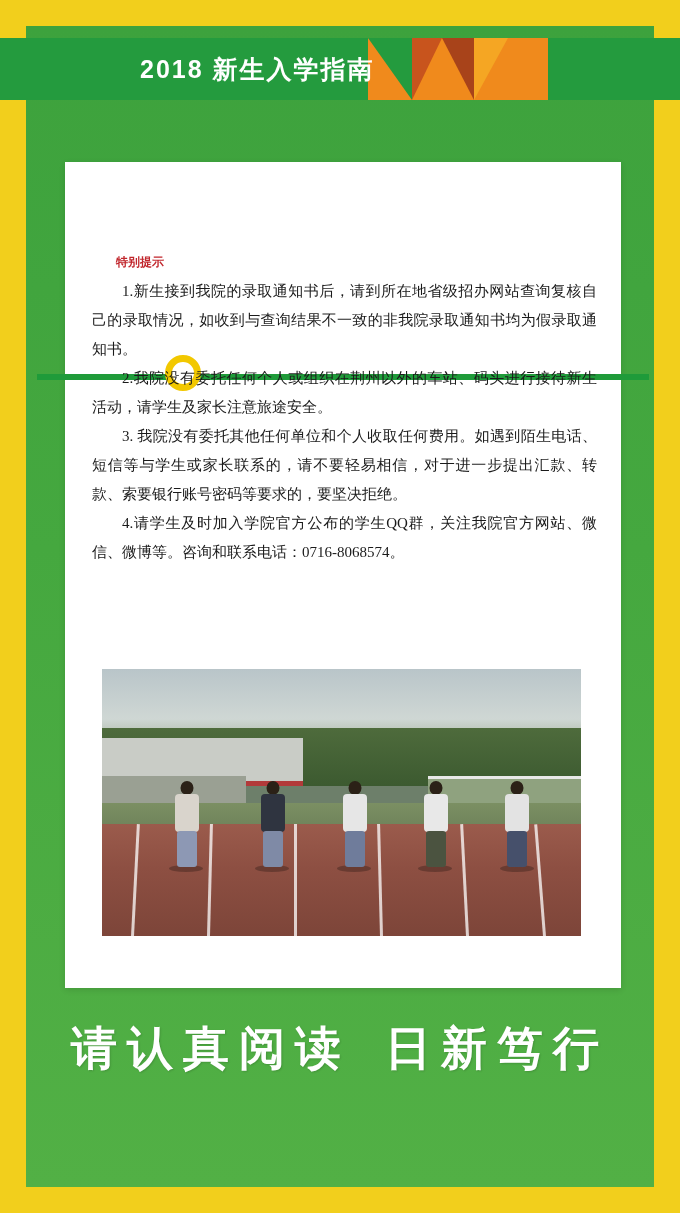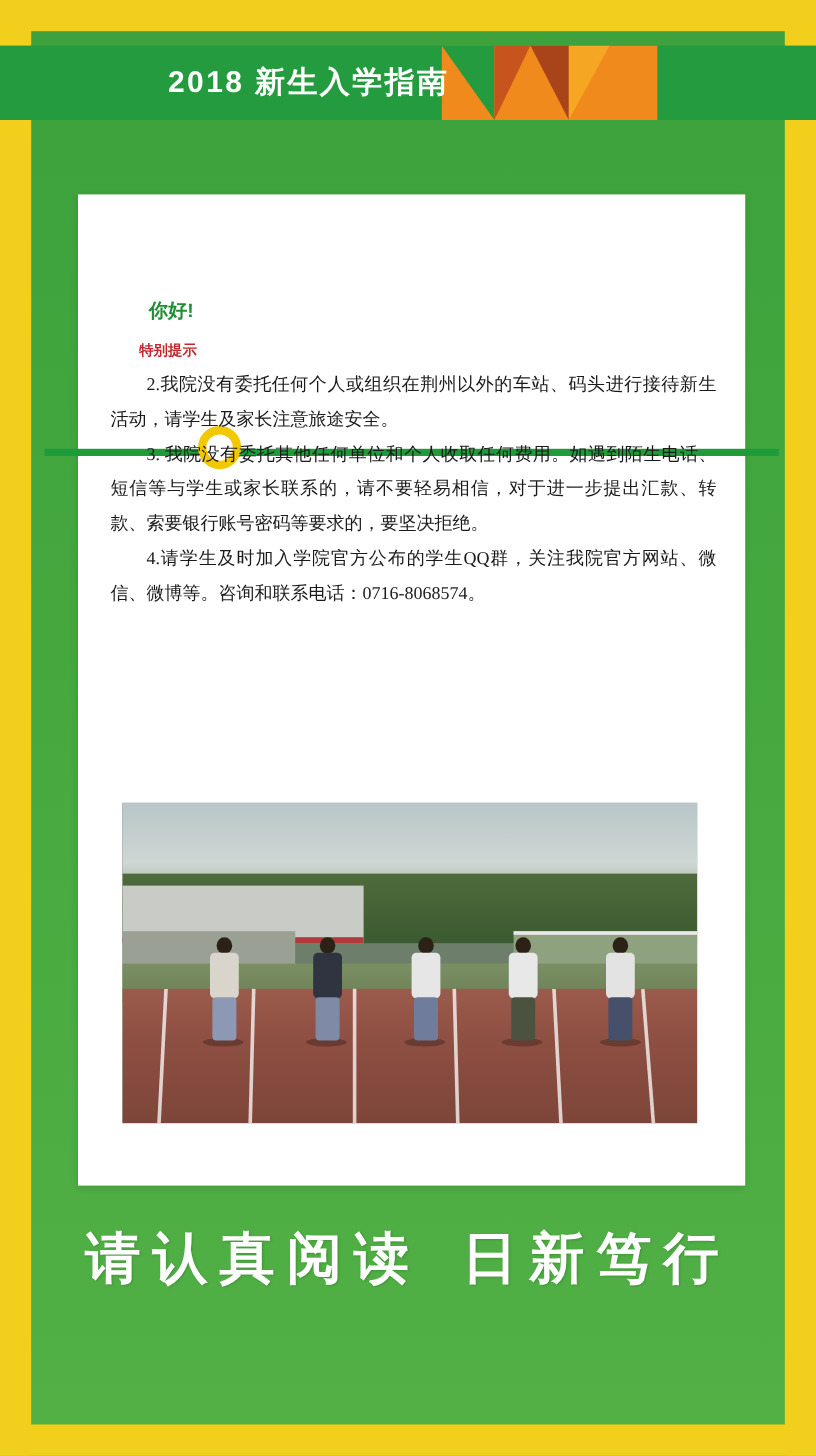--- a/index.html
+++ b/index.html
@@ -314,22 +314,22 @@
   <div class="tri tri-e"></div>
 </div>
 <div class="header-title">2018 新生入学指南</div>
 
 <div class="card">
   <div class="rule"></div>
   <div class="rule-circle"></div>
 </div>
 
 <div class="content">
-  <p class="greet-2">你好!</p>
   <p class="notice-title">特别提示</p>
+  <p class="para">1.新生接到我院的录取通知书后，请到所在地省级招办网站查询复核自己的录取情况，如收到与查询结果不一致的非我院录取通知书均为假录取通知书。</p>
   <p class="para">2.我院没有委托任何个人或组织在荆州以外的车站、码头进行接待新生活动，请学生及家长注意旅途安全。</p>
   <p class="para">3. 我院没有委托其他任何单位和个人收取任何费用。如遇到陌生电话、短信等与学生或家长联系的，请不要轻易相信，对于进一步提出汇款、转款、索要银行账号密码等要求的，要坚决拒绝。</p>
   <p class="para">4.请学生及时加入学院官方公布的学生QQ群，关注我院官方网站、微信、微博等。咨询和联系电话：0716-8068574。</p>
 </div>
 
 <div class="photo">
   <div class="sky"></div>
   <div class="trees"></div>
   <div class="stand"></div>
   <div class="stand2"></div>

